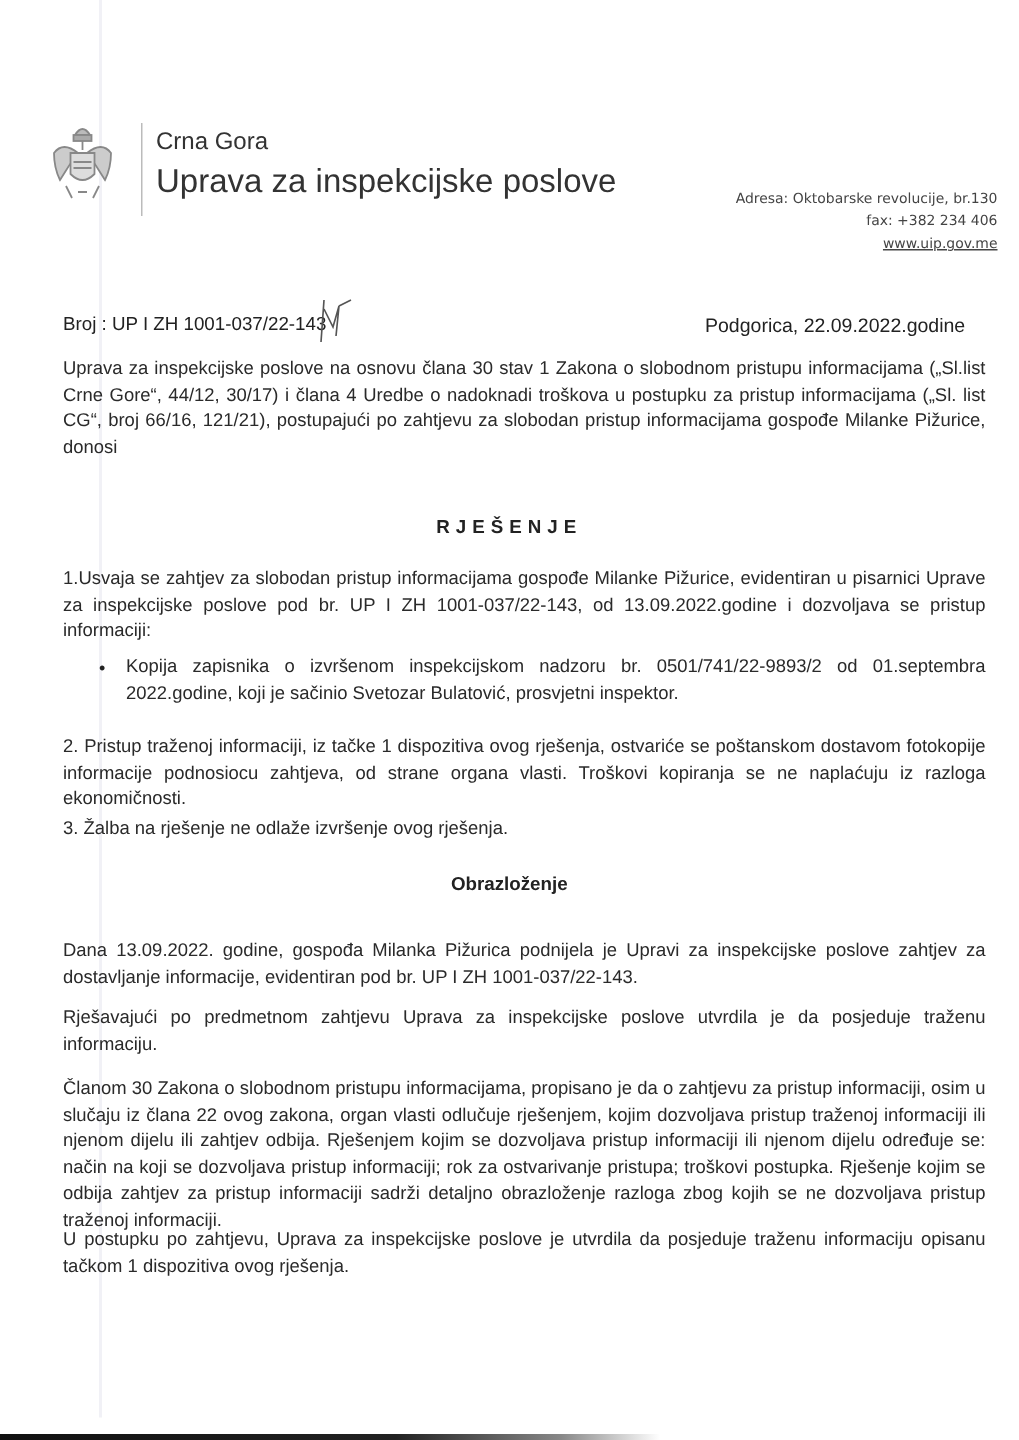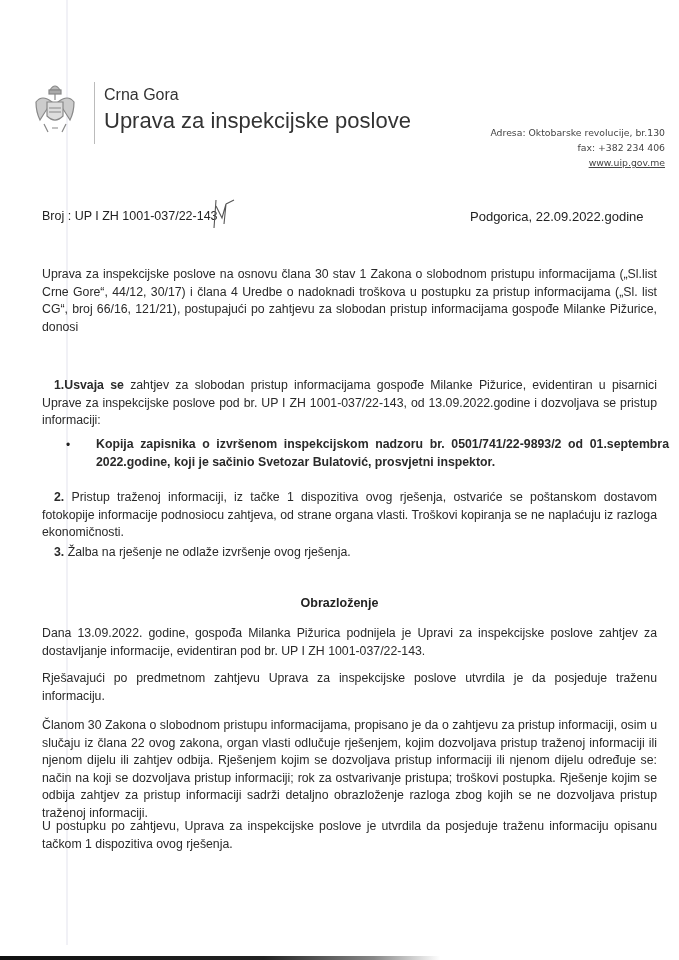--- a/index.html
+++ b/index.html
@@ -16,23 +16,23 @@
   .addr { position:absolute; right:14px; top:125px; width:240px; text-align:right;
           font-family:"DejaVu Sans", sans-serif; font-size:9.3px; line-height:15px; color:#444; }
   .addr .web { text-decoration:underline; }
   .broj { position:absolute; left:42px; top:209px; font-size:12.5px; }
   .sig { position:absolute; left:208px; top:196px; width:30px; height:34px; }
   .place { position:absolute; left:470px; top:209px; font-size:13px; }
   .txt { position:absolute; left:42px; width:615px; font-size:12.3px; line-height:17.5px;
          text-align:justify; color:#2a2a2a; }
   .center { position:absolute; left:0; width:679px; text-align:center; font-weight:bold; font-size:12.5px; }
   .rj { letter-spacing:4px; top:344px; }
-  .obr { top:596px; }
+  .obr { top:582px; }
   .bullet { position:absolute; left:66px; font-size:12px; }
-  .bold { font-weight:bold;margin-left:12px; }
+  .bold { font-weight:normal; }
 </style>
 </head>
 <body>
 
 <div class="page">
   <div class="scanline"></div>
 
   <svg class="crest" viewBox="0 0 46 58">
     <g fill="none" stroke="#888" stroke-width="1.2">
       <path d="M18 10 Q23 2 28 10 Z" fill="#bbb"></path>
@@ -54,22 +54,23 @@
     <div>fax: +382 234 406</div>
     <div class="web">www.uip.gov.me</div>
   </div>
 
   <div class="broj">Broj : UP I ZH 1001-037/22-143</div>
   <svg class="sig" viewBox="0 0 30 34">
     <path d="M6 32 L8 4 M8 10 L14 22 L18 8 L16 28 M18 8 L26 4" fill="none" stroke="#555" stroke-width="1.1"></path>
   </svg>
   <div class="place">Podgorica, 22.09.2022.godine</div>
 
-  <div class="txt" style="top:266px;">Uprava za inspekcijske poslove na osnovu člana 30 stav 1 Zakona o slobodnom pristupu informacijama („Sl.list Crne Gore“, 44/12, 30/17) i člana 4 Uredbe o nadoknadi troškova u postupku za pristup informacijama („Sl. list CG“, broj 66/16, 121/21), postupajući po zahtjevu za slobodan pristup informacijama gospođe Milanke Pižurice, donosi</div>
+  <div class="txt" style="top:237px;">Uprava za inspekcijske poslove na osnovu člana 30 stav 1 Zakona o slobodnom pristupu informacijama („Sl.list Crne Gore“, 44/12, 30/17) i člana 4 Uredbe o nadoknadi troškova u postupku za pristup informacijama („Sl. list CG“, broj 66/16, 121/21), postupajući po zahtjevu za slobodan pristup informacijama gospođe Milanke Pižurice, donosi</div>
 
+  <div class="center rj">RJEŠENJE</div>
 
   <div class="txt" style="top:377px;">
     <span class="bold">1.Usvaja se</span><span> zahtjev za slobodan pristup informacijama gospođe Milanke Pižurice, evidentiran u pisarnici Uprave za inspekcijske poslove pod br. UP I ZH 1001-037/22-143, od 13.09.2022.godine i dozvoljava se pristup informaciji:</span>
   </div>
 
   <div class="bullet" style="top:438px;">•</div>
   <div class="txt bold" style="top:436px; left:84px; width:573px;">Kopija zapisnika o izvršenom inspekcijskom nadzoru br. 0501/741/22-9893/2 od 01.septembra 2022.godine, koji je sačinio Svetozar Bulatović, prosvjetni inspektor.</div>
 
   <div class="txt" style="top:489px;">
     <span class="bold">2.</span><span> Pristup traženoj informaciji, iz tačke 1 dispozitiva ovog rješenja, ostvariće se poštanskom dostavom fotokopije informacije podnosiocu zahtjeva, od strane organa vlasti. Troškovi kopiranja se ne naplaćuju iz razloga ekonomičnosti.</span>

